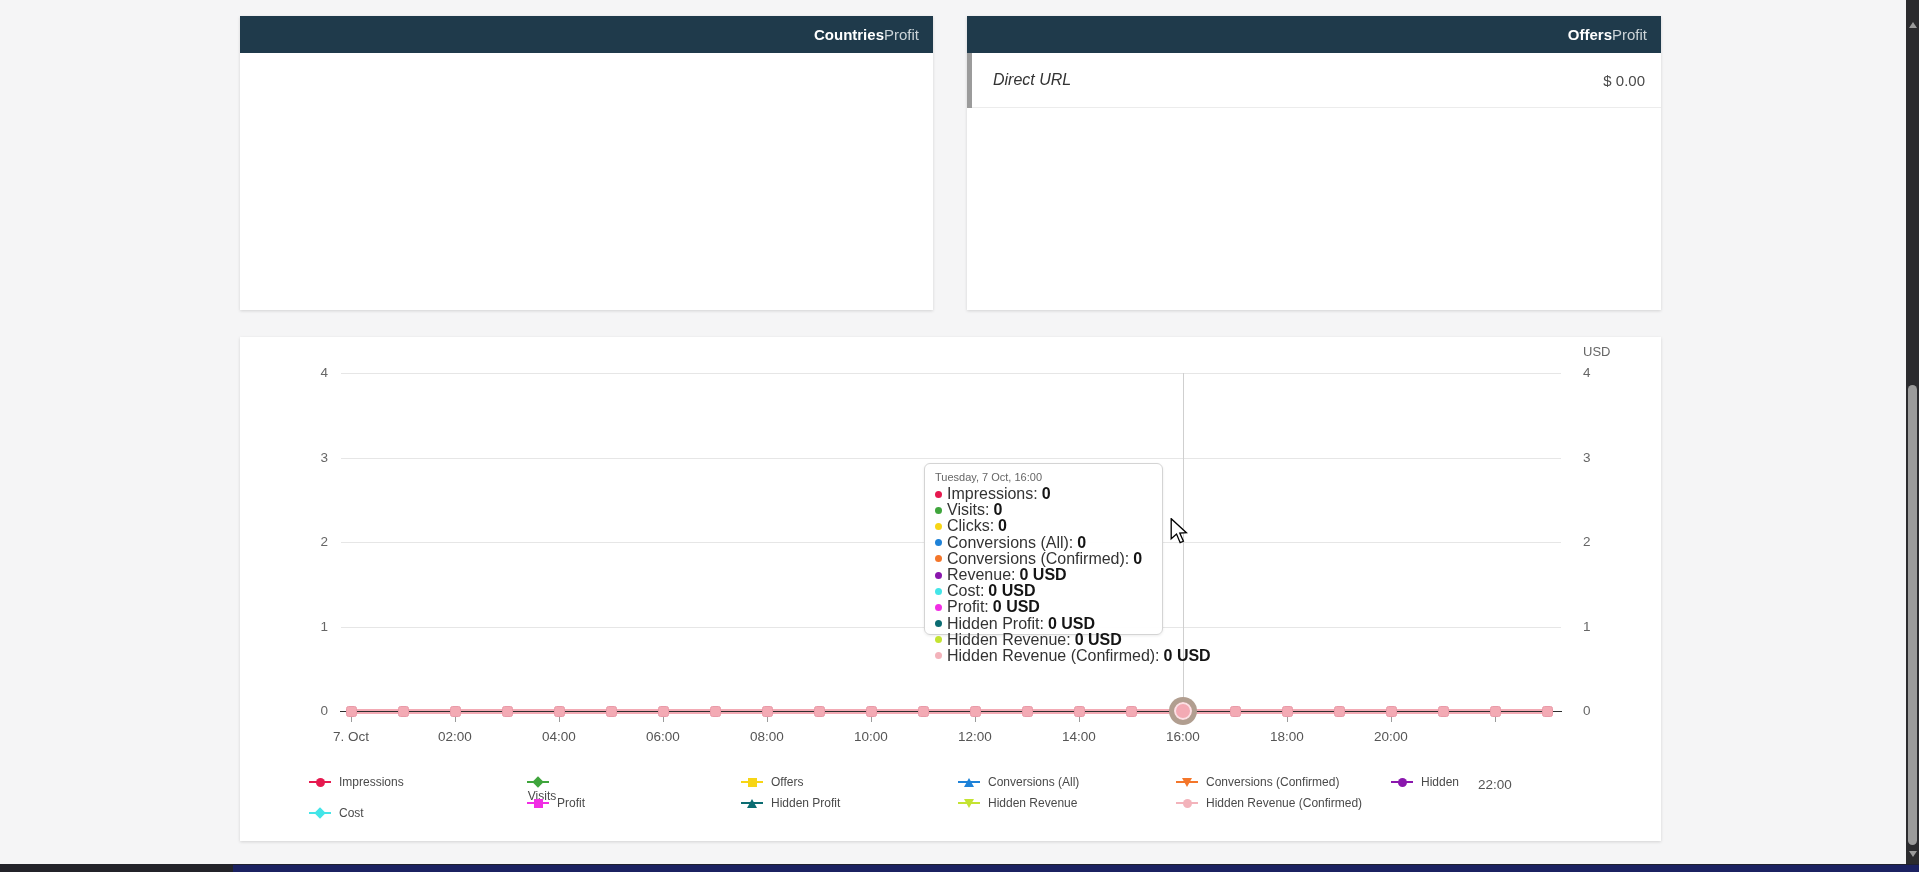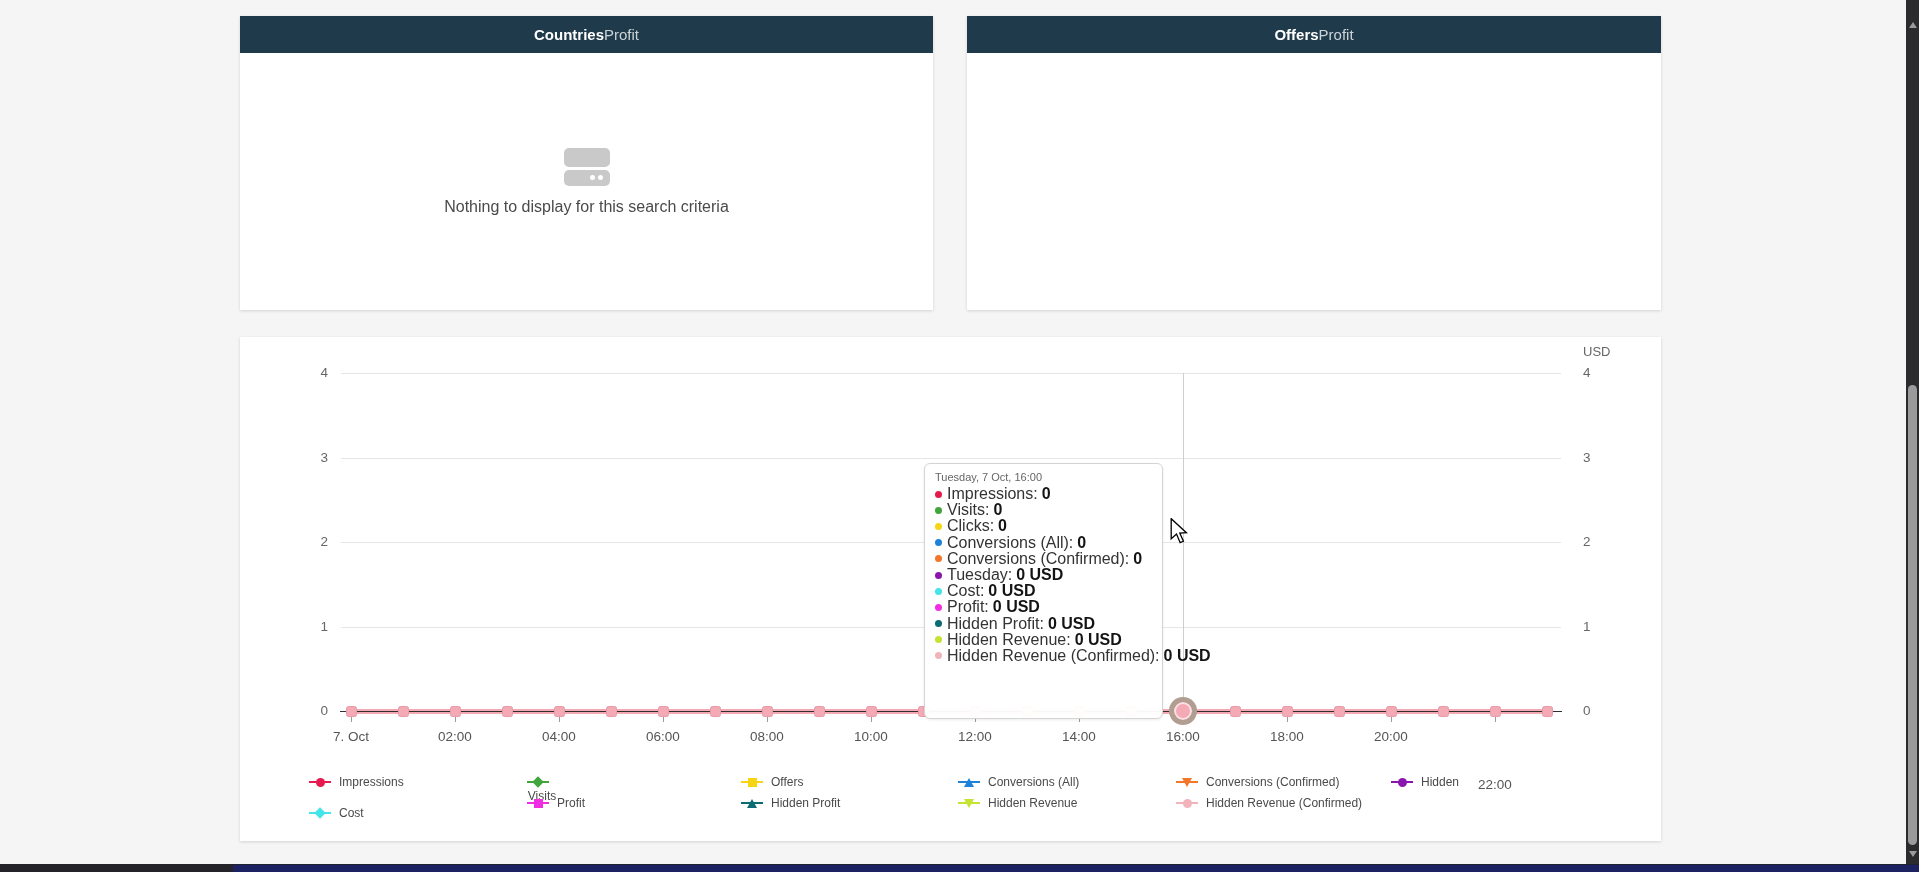--- a/index.html
+++ b/index.html
@@ -3,21 +3,21 @@
 <meta charset="utf-8">
 <style>
   * { margin:0; padding:0; box-sizing:border-box; }
   html,body { width:1919px; height:872px; overflow:hidden; }
   body { font-family:"Liberation Sans", sans-serif; background:#f5f5f6; position:relative; }
 
   .page { position:absolute; left:0; top:0; width:1919px; height:872px; background:#f5f5f6; }
 
   .panel { position:absolute; background:#fff; box-shadow:0 1px 3px rgba(0,0,0,0.14); }
   .panel-header { height:37px; background:#1f3a4b; display:flex; align-items:center;
-                  justify-content:center; padding:0 14px; }
+                  justify-content:flex-end; padding:0 14px; }
   .panel-title { color:#ffffff; font-weight:bold; font-size:15px; }
   .panel-metric { color:#ccd4d8; font-size:15px; }
 
   #countries-panel { left:240px; top:16px; width:693px; height:294px; }
   #offers-panel    { left:967px; top:16px; width:694px; height:294px; }
   #chart-panel     { left:240px; top:337px; width:1421px; height:504px; }
 
   .empty-body { height:257px; display:flex; flex-direction:column; align-items:center; justify-content:center; }
   .empty-icon { width:46px; margin-bottom:12px; }
   .empty-icon .r1 { width:46px; height:19px; background:#c9c9c9; border-radius:5px; margin-bottom:3px; }
@@ -42,21 +42,21 @@
   .unit-label { position:absolute; left:1343px; top:7px; font-size:13px; color:#666; }
   .xlab { position:absolute; top:392px; width:80px; margin-left:-40px; text-align:center; font-size:13.5px; color:#555; }
   .xtick { position:absolute; top:375px; width:1px; height:10px; background:#9a9a9a; }
   .pt-marker { position:absolute; width:11px; height:11px; border-radius:2.5px; background:#f3aab4;
                border:1px solid #e99aa8; z-index:5; }
   .crosshair { position:absolute; top:36px; width:1px; background:#cfcfcf; z-index:2; }
   .hl-marker { position:absolute; width:28px; height:28px; border-radius:50%;
                border:5px solid rgba(164,156,137,0.85); background:#f3aab4;
                box-shadow:inset 0 0 0 2px rgba(255,255,255,0.65); z-index:6; }
 
-  .chart-tooltip { position:absolute; left:684px; top:126px; width:239px; height:256px;
+  .chart-tooltip { position:absolute; left:684px; top:126px; width:239px; height:172px;
                    background:rgba(255,255,255,0.96); border:1px solid #d4d4d4; border-radius:6px;
                    padding:7px 10px; z-index:7; box-shadow:0 1px 3px rgba(0,0,0,0.08); }
   .tt-title { font-size:11px; color:#666; margin-bottom:3px; }
   .tt-item { display:flex; align-items:center; font-size:16px; height:16.2px; color:#333; white-space:nowrap; }
   .tt-dot { width:7px; height:7px; border-radius:50%; margin-right:5px; flex:none; }
   .tt-val { font-weight:bold; color:#141414; margin-left:4px; }
 
   .legend-item { position:absolute; display:flex; align-items:center; height:14px; cursor:pointer; }
   .lg-marker { position:relative; width:22px; height:14px; margin-right:8px; flex:none; }
   .lg-line { position:absolute; left:0; top:6px; width:22px; height:2px; }
@@ -79,36 +79,31 @@
 </head>
 <body>
 
 <div class="page">
 
   <div class="panel" id="countries-panel">
     <div class="panel-header">
       <span class="panel-title">Countries</span>
       <span class="panel-metric">Profit</span>
     </div>
-    <div class="empty-body">
-      <div class="empty-icon">
-        <div class="r1"></div>
-        <div class="r2">
-            <i class="d1"></i>
-            <i class="d2"></i>
-          </div>
-      </div>
-      <div class="empty-text">Nothing to display for this search criteria</div>
-    </div>
   </div>
 
   <div class="panel" id="offers-panel">
     <div class="panel-header">
       <span class="panel-title">Offers</span>
       <span class="panel-metric">Profit</span>
+    </div>
+    <div class="offer-row">
+      <div class="offer-accent"></div>
+      <span class="offer-name">Direct URL</span>
+      <span class="offer-value">$ 0.00</span>
     </div>
   </div>
 
   <div class="panel" id="chart-panel">
     <div class="unit-label">USD</div>
     <div id="chart-canvas" style="position:absolute;left:0;top:0;width:1421px;height:504px;">
         <div class="gridline" style="top:36px;"></div>
         <div class="ylab left" style="top:28px;">4</div>
         <div class="ylab right" style="top:28px;">4</div>
         <div class="gridline" style="top:120.5px;"></div>
@@ -276,21 +271,21 @@
             <span>Conversions (All):</span>
             <span class="tt-val">0</span>
           </div>
           <div class="tt-item">
             <span class="tt-dot" style="background: rgb(244, 118, 42);"></span>
             <span>Conversions (Confirmed):</span>
             <span class="tt-val">0</span>
           </div>
           <div class="tt-item">
             <span class="tt-dot" style="background: rgb(138, 23, 173);"></span>
-            <span>Tuesday:</span>
+            <span>Revenue:</span>
             <span class="tt-val">0 USD</span>
           </div>
           <div class="tt-item">
             <span class="tt-dot" style="background: rgb(67, 229, 232);"></span>
             <span>Cost:</span>
             <span class="tt-val">0 USD</span>
           </div>
           <div class="tt-item">
             <span class="tt-dot" style="background: rgb(241, 45, 228);"></span>
             <span>Profit:</span>

